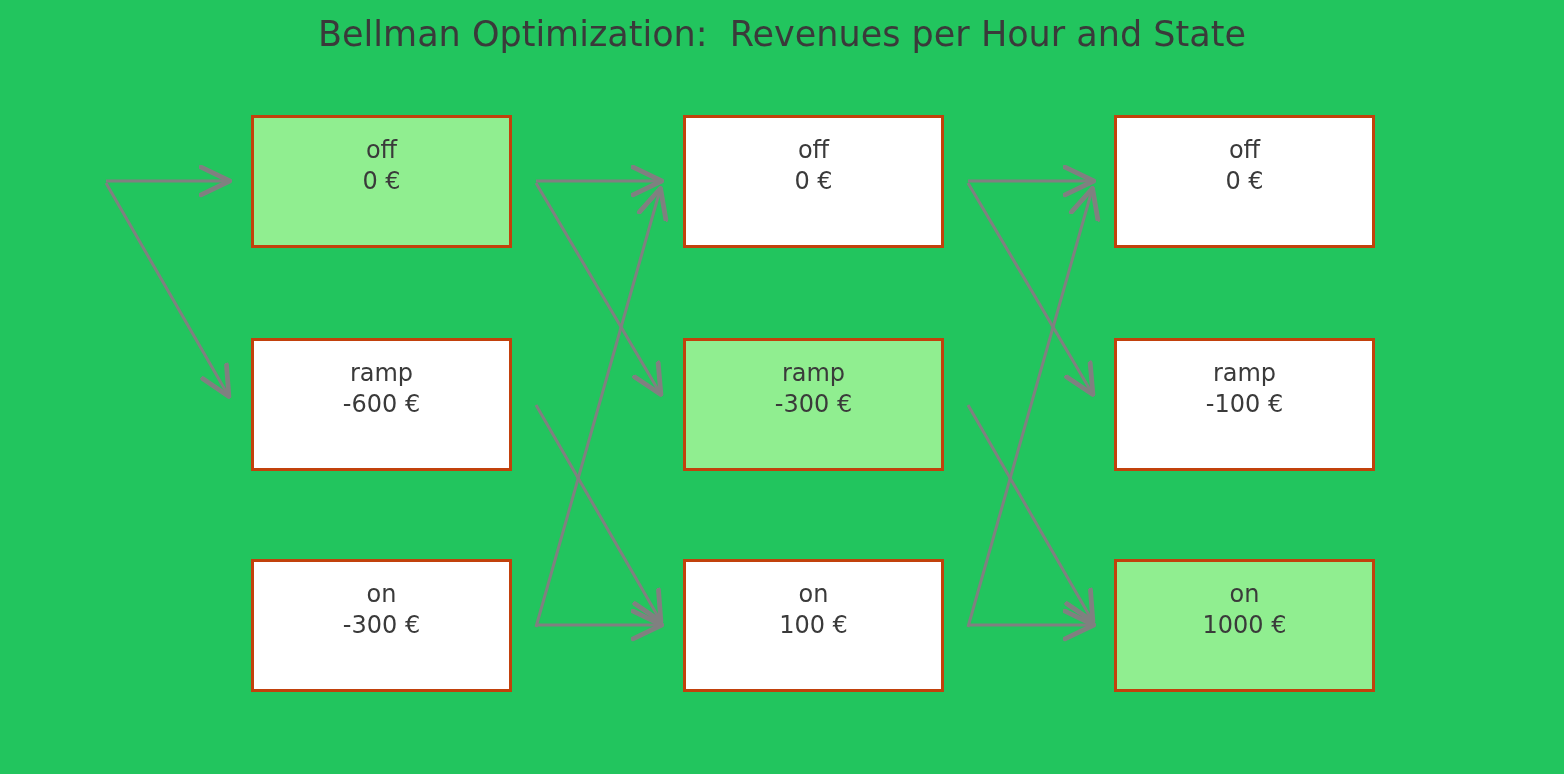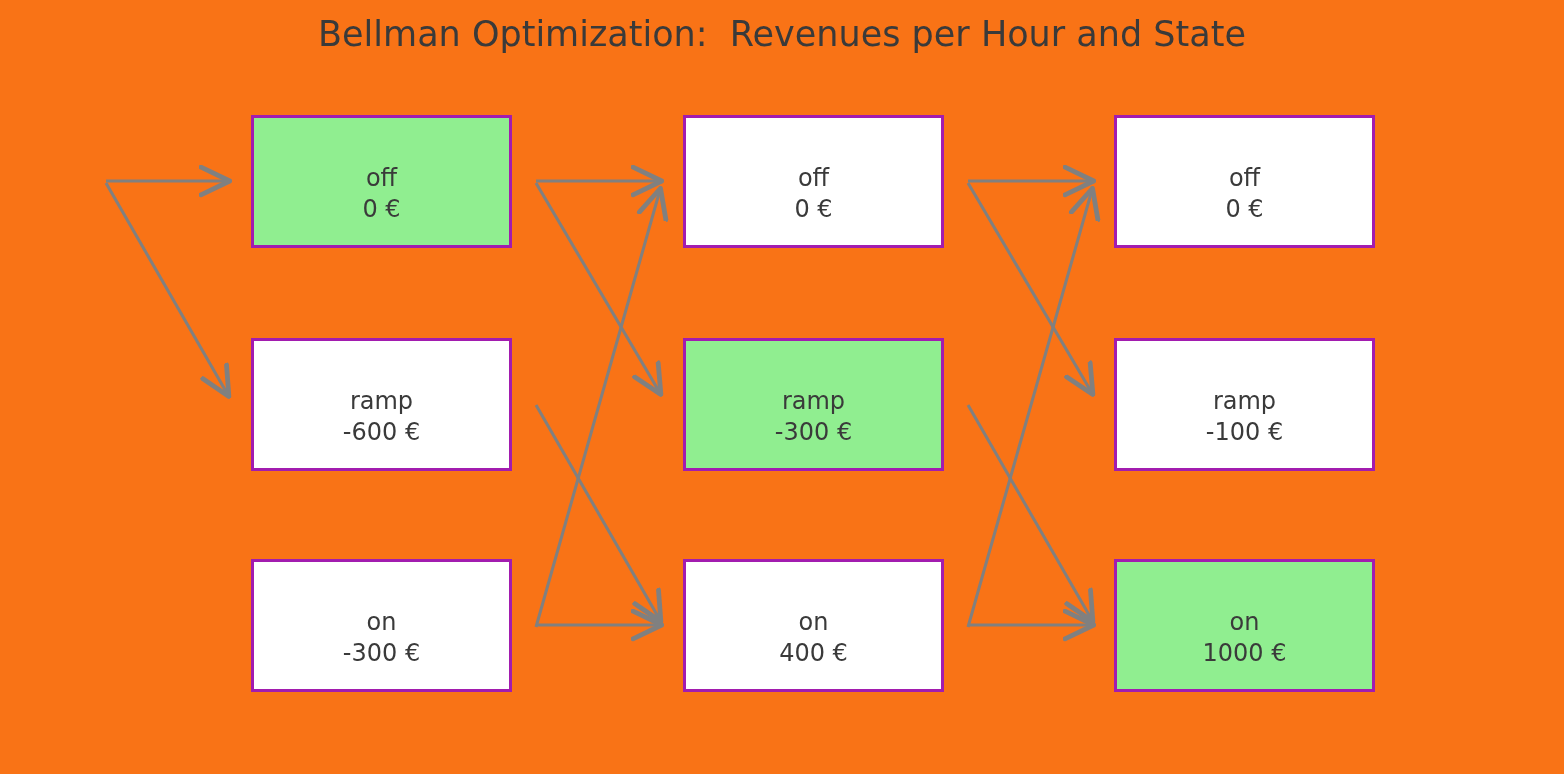--- a/index.html
+++ b/index.html
@@ -10,21 +10,21 @@
   body {
     width: 1564px;
     height: 774px;
     font-family: "DejaVu Sans", sans-serif;
     overflow: hidden;
   }
   #canvas {
     position: relative;
     width: 1564px;
     height: 774px;
-    background: #f97316;
+    background: #22c55e;
   }
   #title {
     position: absolute;
     left: 0;
     top: 14px;
     width: 1564px;
     text-align: center;
     font-size: 35px;
     color: #3a3a3a;
     font-family: "DejaVu Sans", sans-serif;
@@ -35,27 +35,27 @@
     position: absolute;
     left: 0;
     top: 0;
     width: 1564px;
     height: 774px;
     pointer-events: none;
   }
   .node {
     position: absolute;
     box-sizing: border-box;
-    border: 3px solid #a21caf;
+    border: 3px solid #c2410c;
     background: #ffffff;
     display: flex;
     flex-direction: column;
     align-items: center;
     justify-content: flex-start;
-    padding-top: 45px;
+    padding-top: 17px;
   }
   .node.highlight {
     background: #90ee90;
   }
   .node .state-label {
     font-size: 24px;
     color: #3a3a3a;
     line-height: 30px;
     font-family: "DejaVu Sans", sans-serif;
   }
@@ -114,21 +114,21 @@
   <div class="node" style="left:683px; top:115px; width:261px; height:133px;">
     <span class="state-label">off</span>
     <span class="value-label">0 €</span>
   </div>
   <div class="node highlight" style="left:683px; top:338px; width:261px; height:133px;">
     <span class="state-label">ramp</span>
     <span class="value-label">-300 €</span>
   </div>
   <div class="node" style="left:683px; top:559px; width:261px; height:133px;">
     <span class="state-label">on</span>
-    <span class="value-label">400 €</span>
+    <span class="value-label">100 €</span>
   </div>
 
   <div class="node" style="left:1114px; top:115px; width:261px; height:133px;">
     <span class="state-label">off</span>
     <span class="value-label">0 €</span>
   </div>
   <div class="node" style="left:1114px; top:338px; width:261px; height:133px;">
     <span class="state-label">ramp</span>
     <span class="value-label">-100 €</span>
   </div>

